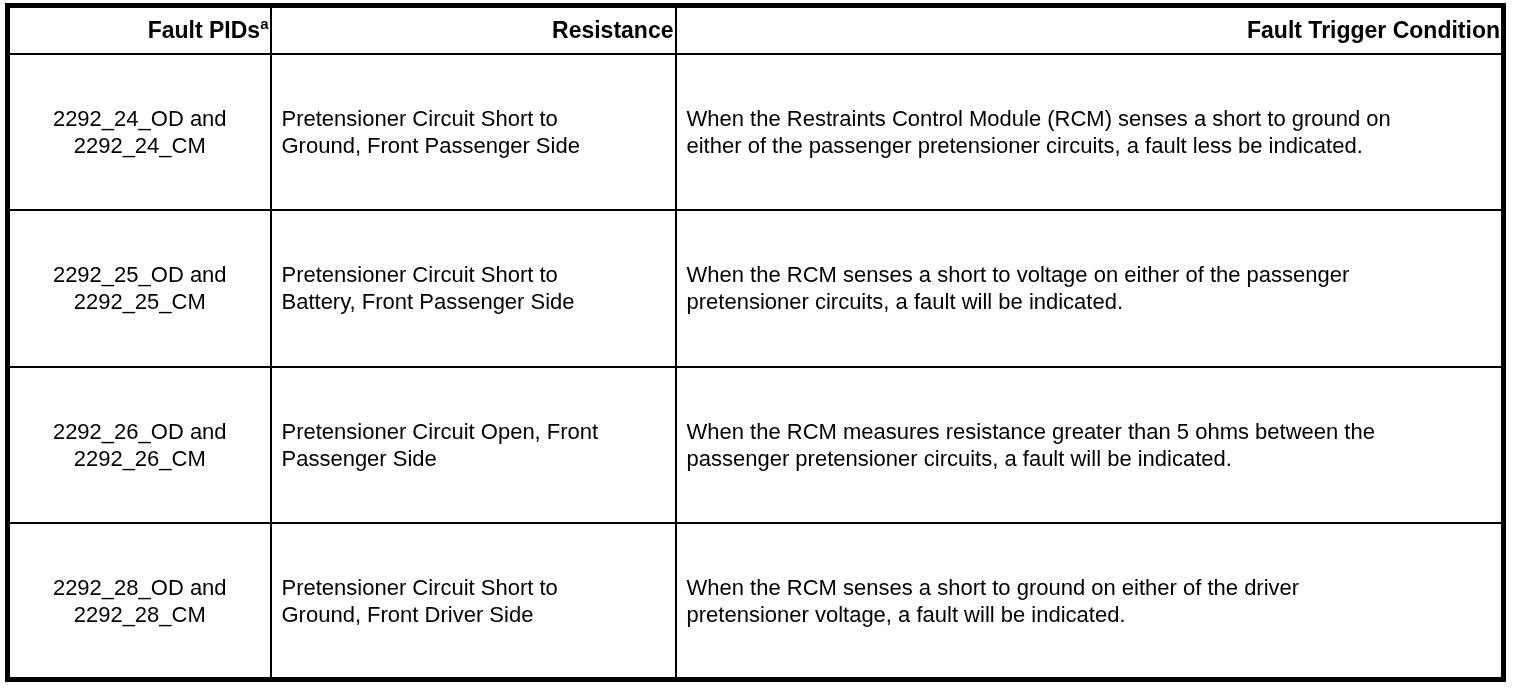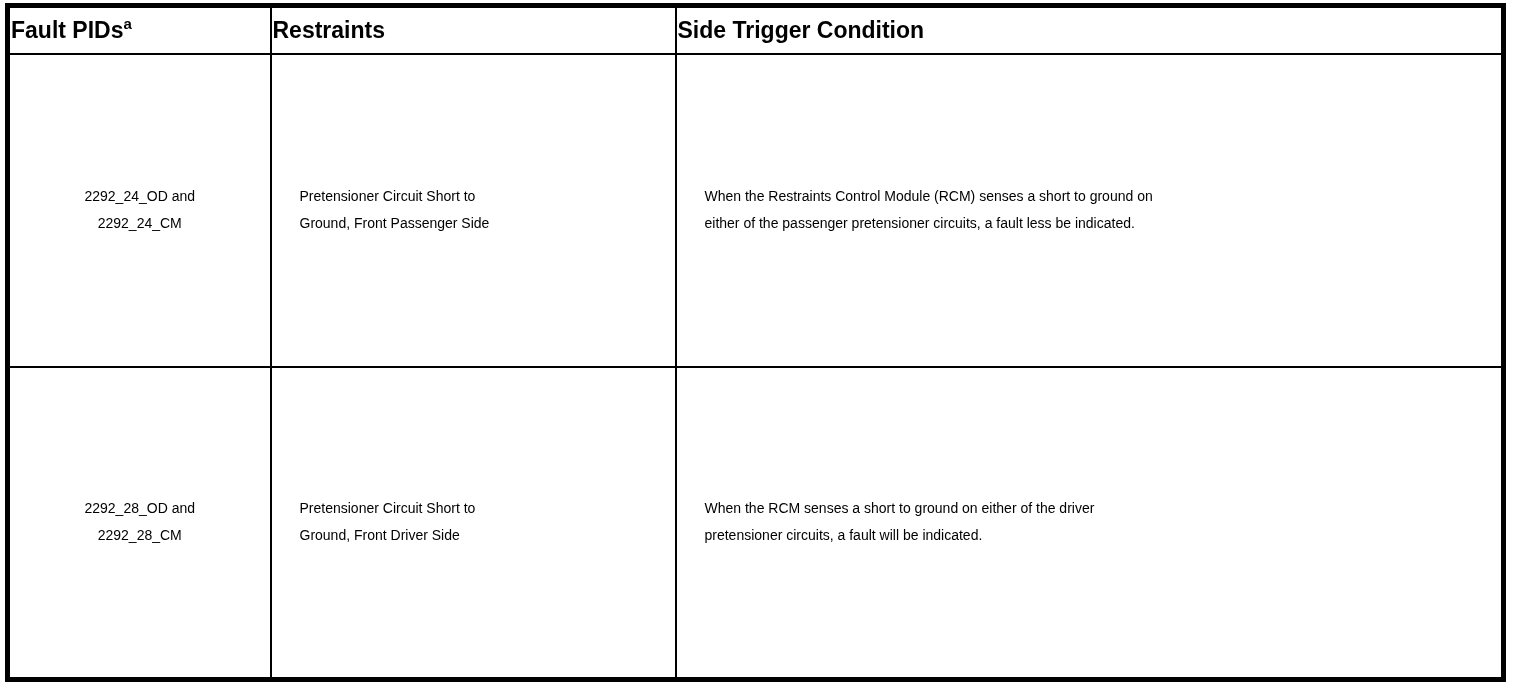--- a/index.html
+++ b/index.html
@@ -35,72 +35,88 @@
   col.c-pid  { width: 263px; }
   col.c-desc { width: 405px; }
   
 
   tr.header-row { height: 48px; }
   tr.data-row   { height: 77px; }
 
   th {
     font-size: 23px;
     font-weight: bold;
-    text-align: left;
+    text-align: right;
     line-height: 26px;
   }
   th sup {
     font-size: 15px;
     font-weight: bold;
     vertical-align: super;
     line-height: 0;
   }
   td {
-    font-size: 14px;
+    font-size: 22px;
     line-height: 27px;
   }
   td.pid-cell {
     text-align: center;
     padding: 0 6px;
   }
   td.desc-cell,
   td.cond-cell {
     text-align: left;
-    padding: 0 28px;
+    padding: 0 10px;
   }
 </style>
 </head>
 <body>
 
 <div class="table-wrap">
   <table class="fault-table">
     <colgroup>
       <col class="c-pid">
       <col class="c-desc">
       <col class="c-cond">
     </colgroup>
     <thead>
       <tr class="header-row">
         <th><span>Fault PIDs</span><sup>a</sup></th>
-        <th>Restraints</th>
-        <th>Side Trigger Condition</th>
+        <th>Resistance</th>
+        <th>Fault Trigger Condition</th>
       </tr>
     </thead>
     <tbody>
       <tr class="data-row">
         <td class="pid-cell">2292_24_OD and
 2292_24_CM</td>
         <td class="desc-cell">Pretensioner Circuit Short to
 Ground, Front Passenger Side</td>
         <td class="cond-cell">When the Restraints Control Module (RCM) senses a short to ground on
 either of the passenger pretensioner circuits, a fault less be indicated.</td>
       </tr>
       <tr class="data-row">
+        <td class="pid-cell">2292_25_OD and
+2292_25_CM</td>
+        <td class="desc-cell">Pretensioner Circuit Short to
+Battery, Front Passenger Side</td>
+        <td class="cond-cell">When the RCM senses a short to voltage on either of the passenger
+pretensioner circuits, a fault will be indicated.</td>
+      </tr>
+      <tr class="data-row">
+        <td class="pid-cell">2292_26_OD and
+2292_26_CM</td>
+        <td class="desc-cell">Pretensioner Circuit Open, Front
+Passenger Side</td>
+        <td class="cond-cell">When the RCM measures resistance greater than 5 ohms between the
+passenger pretensioner circuits, a fault will be indicated.</td>
+      </tr>
+      <tr class="data-row">
         <td class="pid-cell">2292_28_OD and
 2292_28_CM</td>
         <td class="desc-cell">Pretensioner Circuit Short to
 Ground, Front Driver Side</td>
         <td class="cond-cell">When the RCM senses a short to ground on either of the driver
-pretensioner circuits, a fault will be indicated.</td>
+pretensioner voltage, a fault will be indicated.</td>
       </tr>
     </tbody>
   </table>
 </div>
 
 </body></html>

